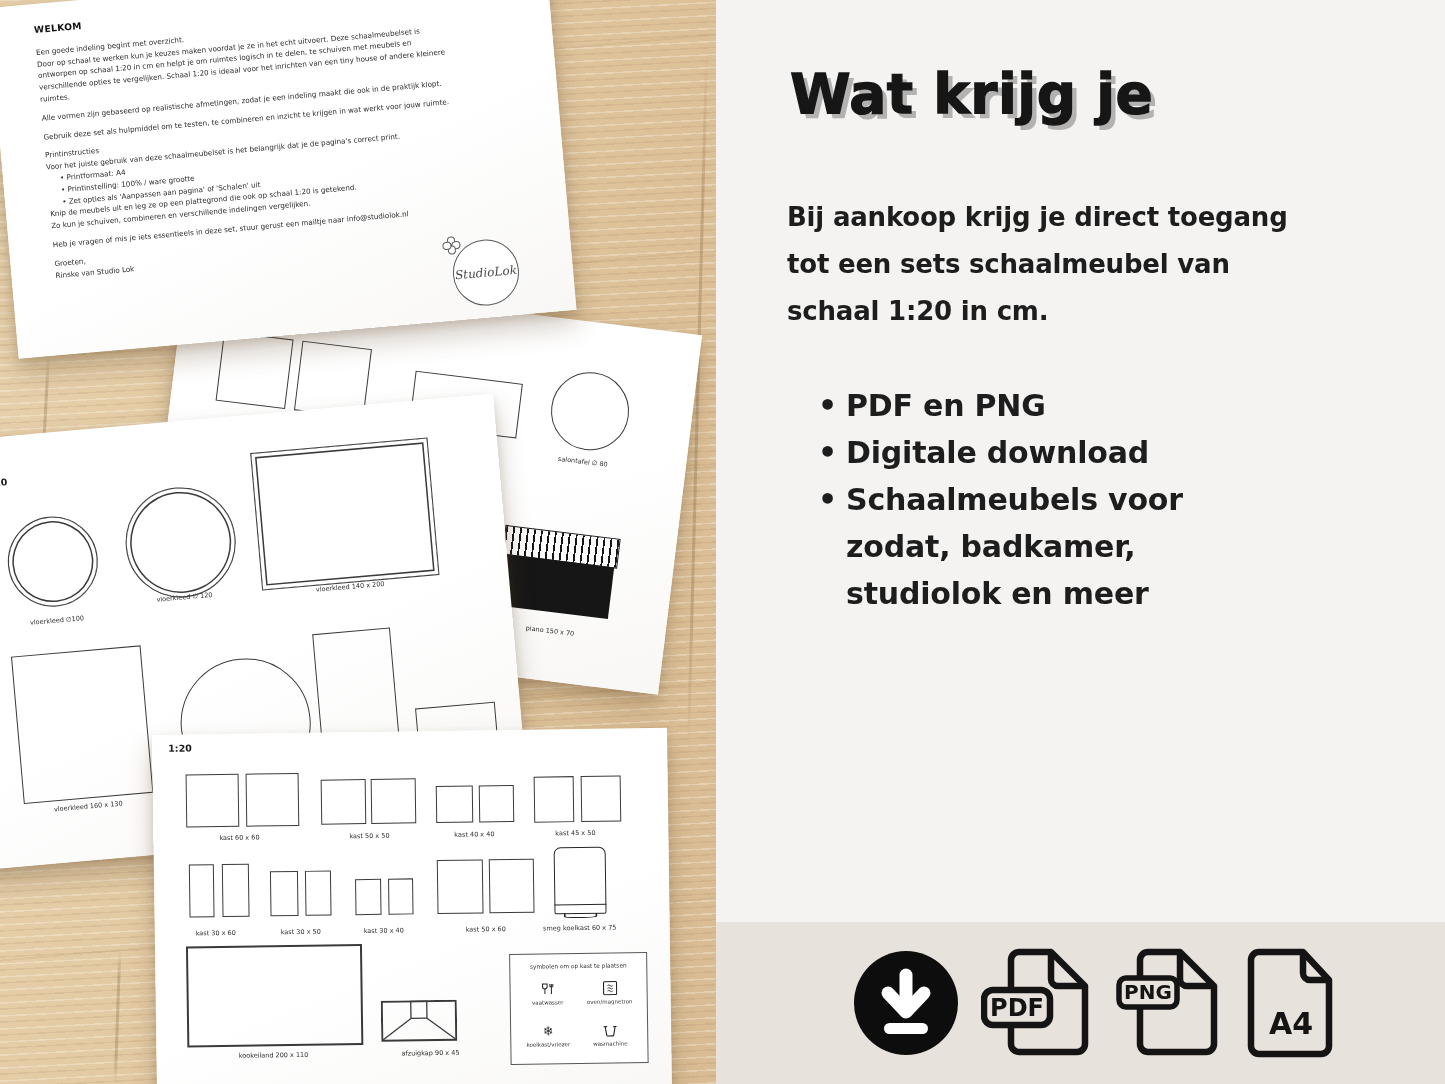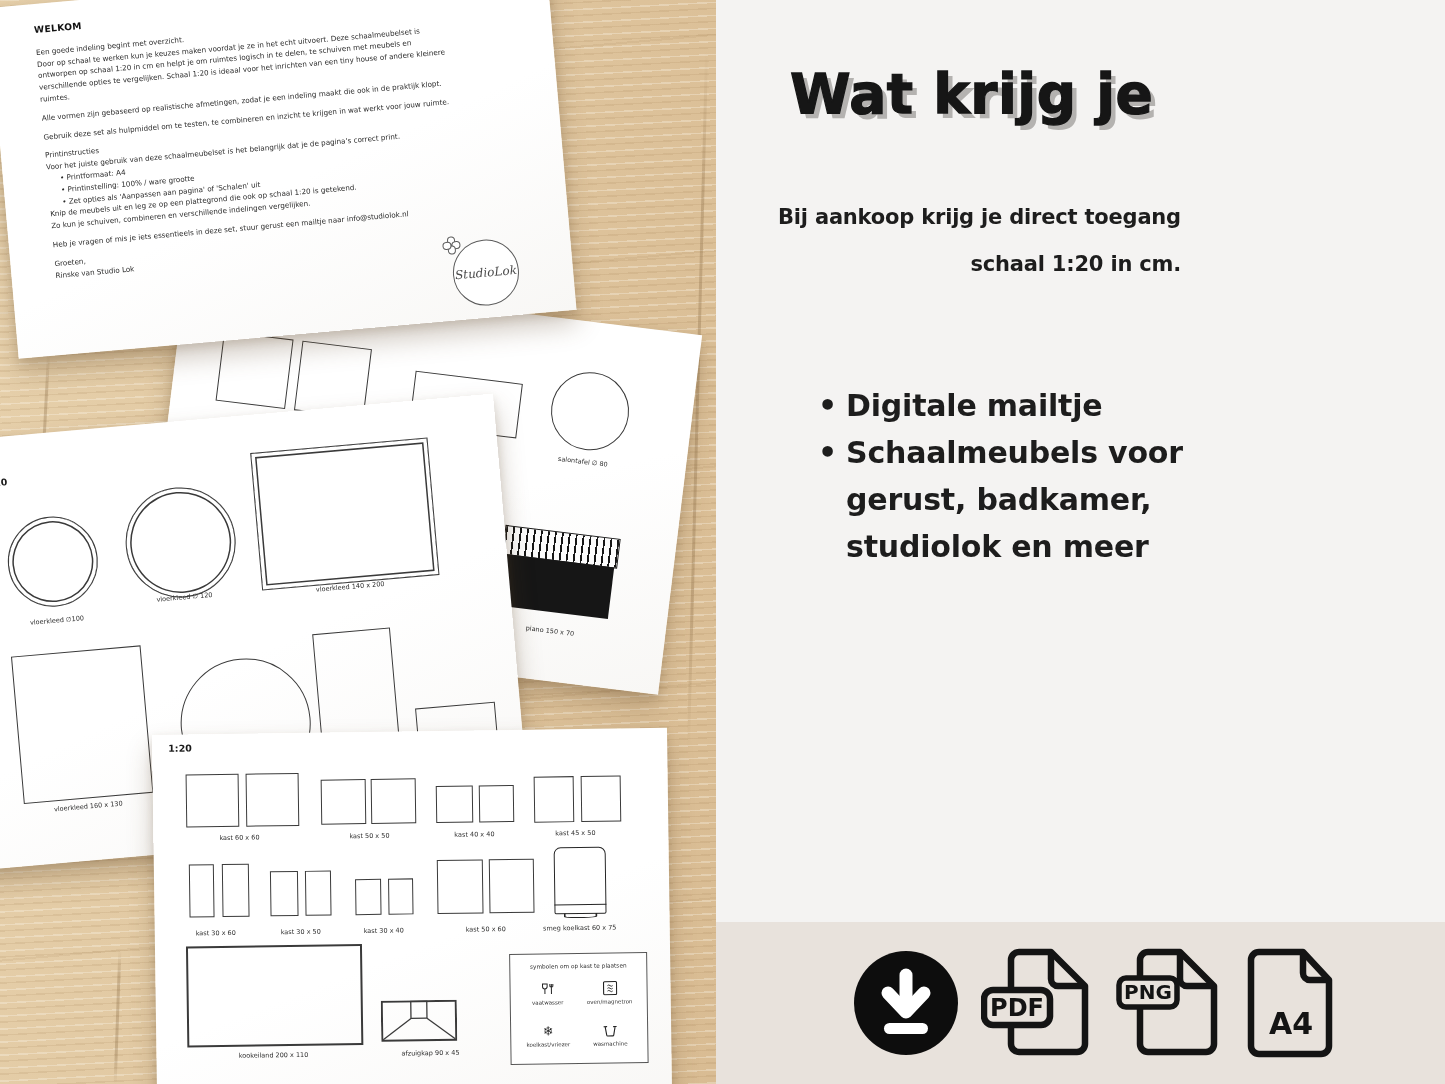--- a/index.html
+++ b/index.html
@@ -54,21 +54,21 @@
   .symcell{position:absolute;width:62px;text-align:center;}
   .symcell .icn{height:17px;display:flex;align-items:center;justify-content:center;}
   .symlabel{font-size:5.5px;color:#333;margin-top:2px;white-space:nowrap;}
   .snow{font-size:12.5px;line-height:12px;color:#1c1c1c;}
 
   
   .panel{position:absolute;left:716px;top:0;width:858px;height:1084px;background:#f4f3f2;z-index:10;}
   .panel-bottom{position:absolute;left:0;top:922px;width:729px;height:162px;background:#e8e2dc;}
   .title{position:absolute;left:74px;top:62px;margin:0;font-size:55px;font-weight:800;color:#161616;
     letter-spacing:.5px;-webkit-text-stroke:1.3px #161616;text-shadow:5px 5px 0 #b4b2b0;}
-  .intro{position:absolute;left:62px;top:194px;font-size:21px;line-height:47px;font-weight:bold;color:#1d1d1d;letter-spacing:-.2px;text-align:right;}
+  .intro{position:absolute;left:71px;top:194px;font-size:26px;line-height:47px;font-weight:bold;color:#1d1d1d;letter-spacing:-.2px;}
   .intro div{white-space:nowrap;}
   .blist{position:absolute;left:76px;top:382px;margin:0;padding:0;list-style:none;font-size:30px;line-height:47px;font-weight:bold;color:#1d1d1d;letter-spacing:-.2px;}
   .blist li{position:relative;padding-left:54px;white-space:nowrap;}
   .blist li::before{content:"\2022";position:absolute;left:26px;top:0;}
   .icons{position:absolute;left:138px;top:948px;display:flex;gap:23px;align-items:center;}
   .icons svg{display:block;}
   .icons text{font-family:"DejaVu Sans",sans-serif;font-weight:bold;}
 </style>
 </head>
 <body>
@@ -221,29 +221,33 @@
         <div class="symlabel">wasmachine</div>
       </div>
     </div>
   </div>
 
   <div class="panel">
     <div class="panel-bottom"></div>
     <h1 class="title">Wat krijg je</h1>
     <div class="intro">
       <div>Bij aankoop krijg je direct toegang</div>
+      <div>tot een sets schaalmeubel van</div>
       <div>schaal 1:20 in cm.</div>
     </div>
     <ul class="blist">
       <li>
-          <div>Digitale mailtje</div>
+          <div>PDF en PNG</div>
+        </li>
+      <li>
+          <div>Digitale download</div>
         </li>
       <li>
         <div>Schaalmeubels voor</div>
-        <div>gerust, badkamer,</div>
+        <div>zodat, badkamer,</div>
         <div>studiolok en meer</div>
       </li>
     </ul>
     <div class="icons">
       <svg width="104" height="104" viewBox="0 0 104 104">
         <circle cx="52" cy="52" r="52" fill="#0d0d0d"></circle>
         <path d="M52 24 V54" stroke="#fff" stroke-width="13" stroke-linecap="round"></path>
         <path d="M34 42 L52 61 L70 42" stroke="#fff" stroke-width="13" stroke-linecap="round" stroke-linejoin="round" fill="none"></path>
         <rect x="30" y="72" width="44" height="11" rx="5.5" fill="#fff"></rect>
       </svg>

